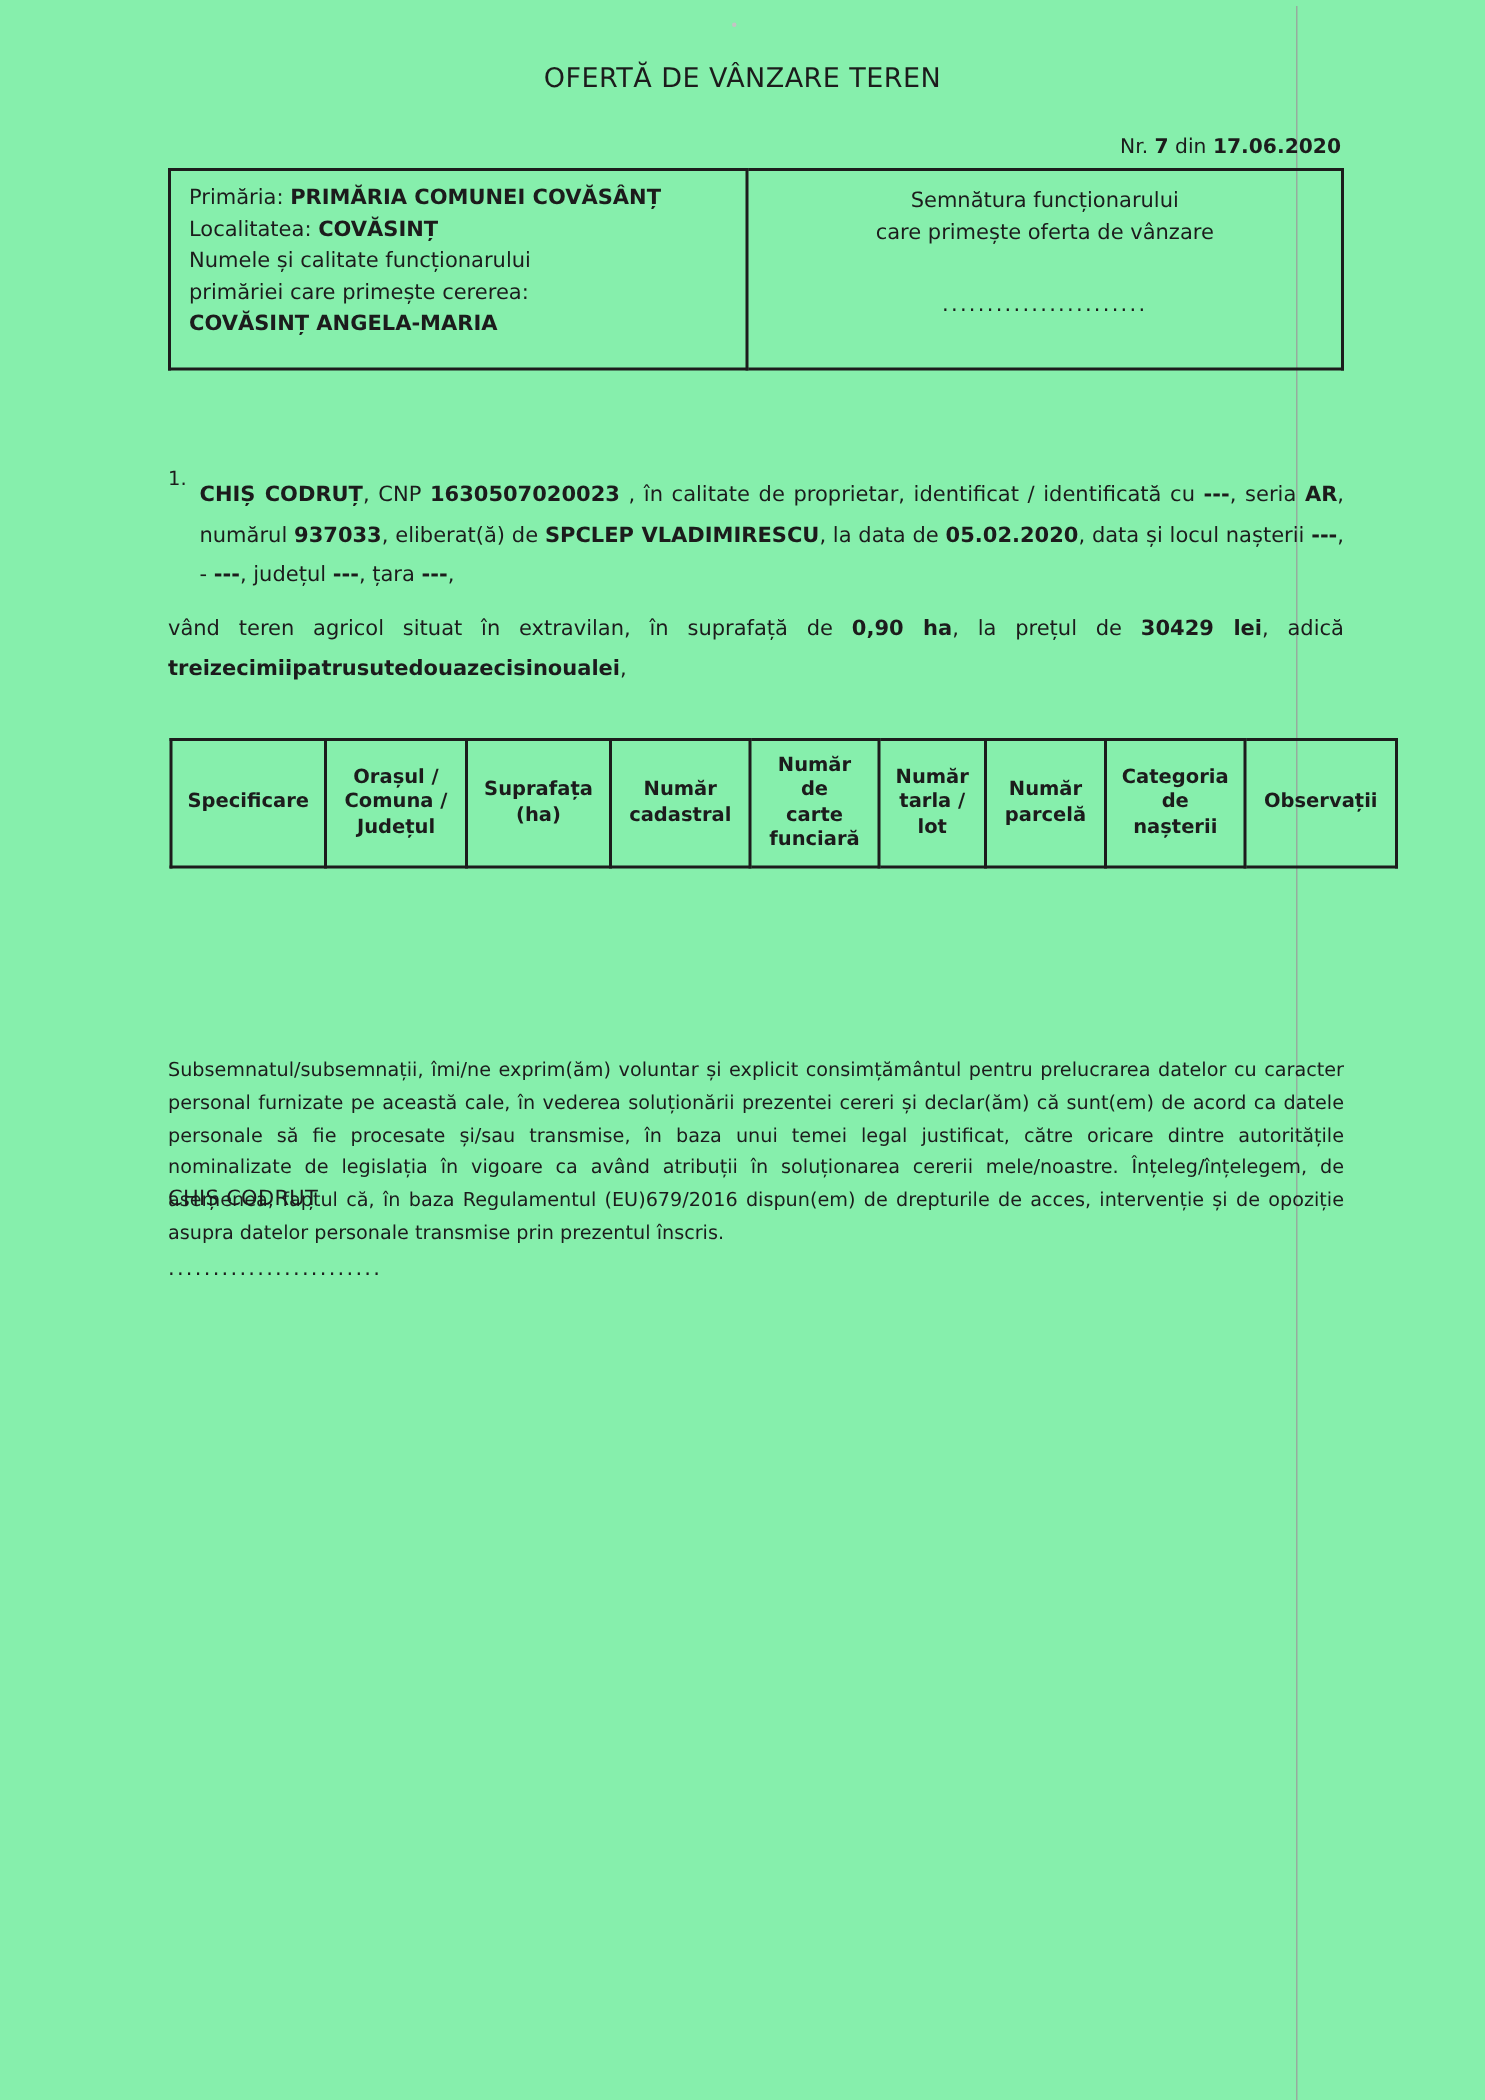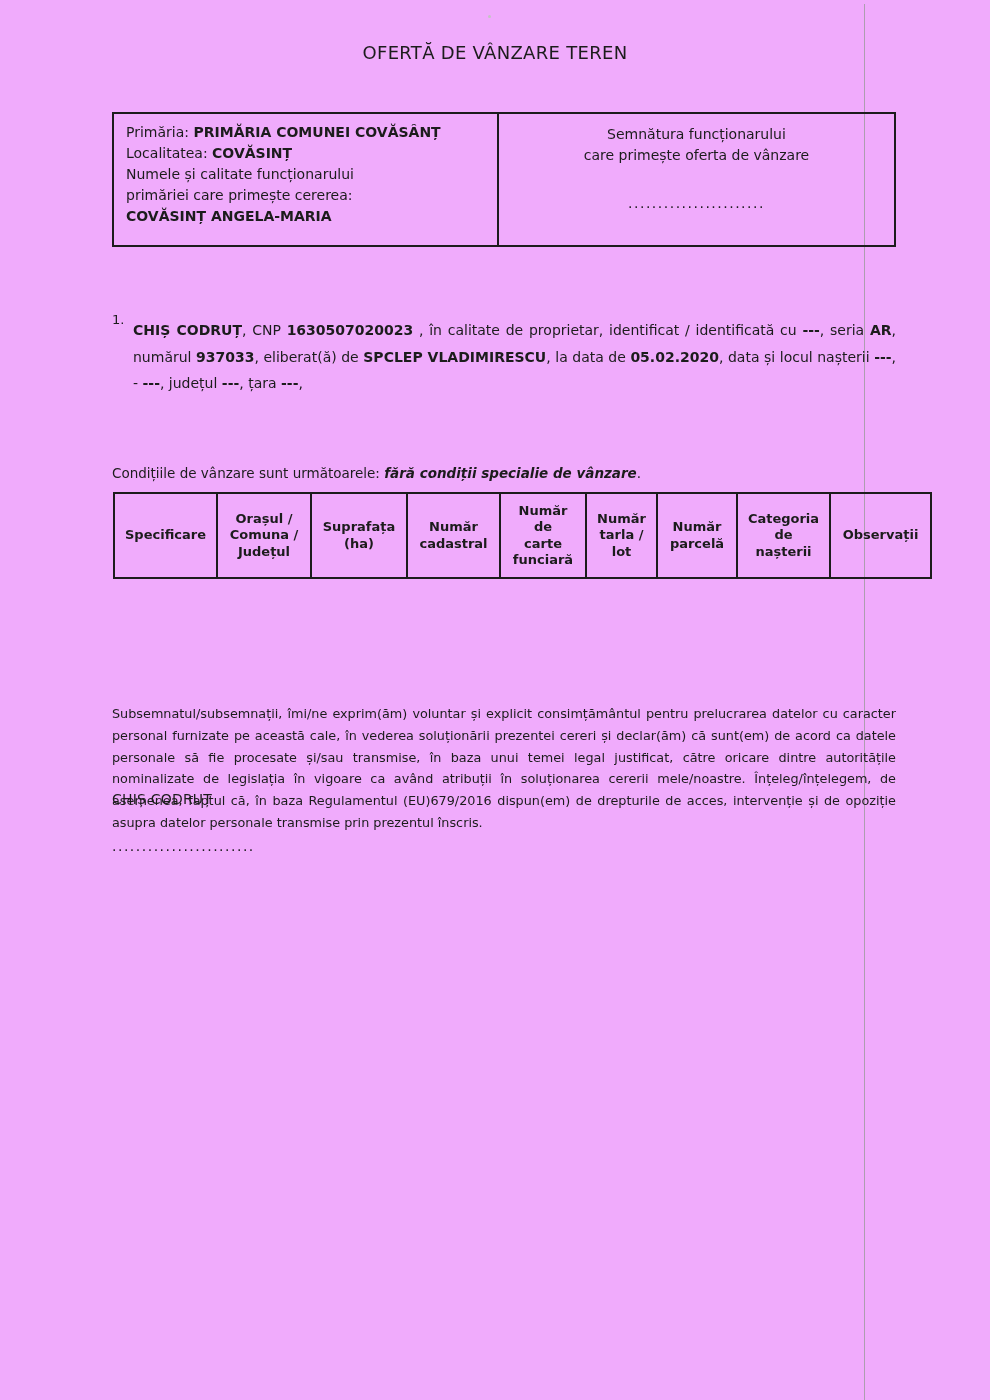--- a/index.html
+++ b/index.html
@@ -4,21 +4,21 @@
 <style>
   html, body { margin:0; padding:0; }
   body {
     width:990px; height:1400px;
     background:#ffffff;
     font-family:"DejaVu Sans","Liberation Sans",sans-serif;
     color:#1c1c1c;
     position:relative;
     overflow:hidden;
   }
-  .page { position:absolute; inset:0; background:#f0abfc; }
+  .page { position:absolute; inset:0; background:#86efac; }
 
   .fold-line {
     position:absolute; left:864px; top:4px; width:1px; height:1396px;
     background:#9b9b9b; opacity:.8;
   }
   .artifact-dot {
     position:absolute; left:488px; top:15px; width:3px; height:3px;
     background:#c4c4c4; border-radius:50%;
   }
 
@@ -103,20 +103,21 @@
 </head>
 <body>
 
 <div class="page">
 
   <div class="fold-line"></div>
   <div class="artifact-dot"></div>
 
   <h1 class="doc-title">OFERTĂ DE VÂNZARE TEREN</h1>
 
+  <div class="reg-line"><span>Nr. </span><b>7</b><span> din </span><b>17.06.2020</b></div>
 
   <table class="header-table">
     <colgroup>
       <col class="col-left">
         <col class="col-right">
     </colgroup>
     <tbody>
     <tr class="ht-r2">
       <td class="ht-left-r2">
         <div><span>Primăria: </span><b>PRIMĂRIA COMUNEI COVĂSÂNȚ</b></div>
@@ -132,22 +133,22 @@
       </td>
     </tr>
   </tbody>
     </table>
 
   <div class="para para-1">
     <span class="item-num">1.</span>
     <div class="p-body"><b>CHIȘ CODRUȚ</b><span>, CNP </span><b>1630507020023</b><span> , în calitate de proprietar, identificat / identificată cu </span><b>---</b><span>, seria </span><b>AR</b><span>, numărul </span><b>937033</b><span>, eliberat(ă) de </span><b>SPCLEP VLADIMIRESCU</b><span>, la data de </span><b>05.02.2020</b><span>, data și locul nașterii </span><b>---</b><span>, - </span><b>---</b><span>, județul </span><b>---</b><span>, țara </span><b>---</b><span>,</span></div>
   </div>
 
+  <p class="para para-2 p-just"><span>vând teren agricol situat în extravilan, în suprafață de </span><b>0,90 ha</b><span>, la prețul de </span><b>30429 lei</b><span>, adică </span><b>treizecimiipatrusutedouazecisinoualei</b><span>,</span></p>
 
-  <p class="para para-3"><span>Condițiile de vânzare sunt următoarele: </span><b class="it">fără condiții specialie de vânzare</b><span>.</span></p>
 
   <table class="land-table">
     <colgroup>
       <col style="width:103px">
         <col style="width:94px">
         <col style="width:96px">
       <col style="width:93px">
         <col style="width:86px">
         <col style="width:71px">
       <col style="width:80px">

